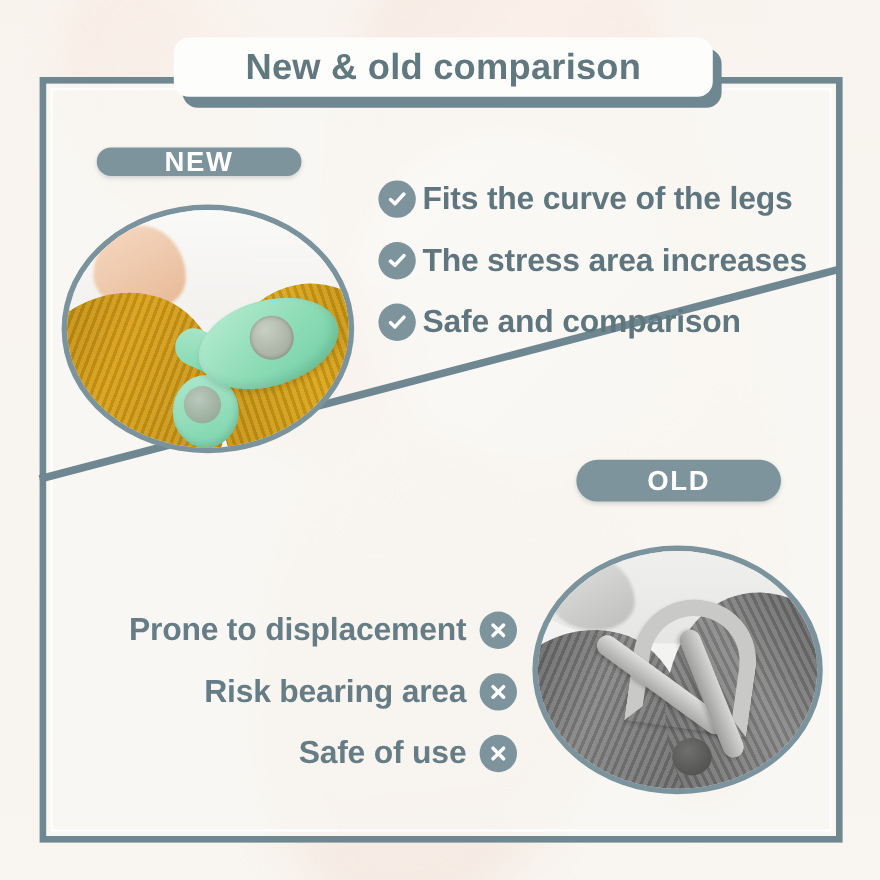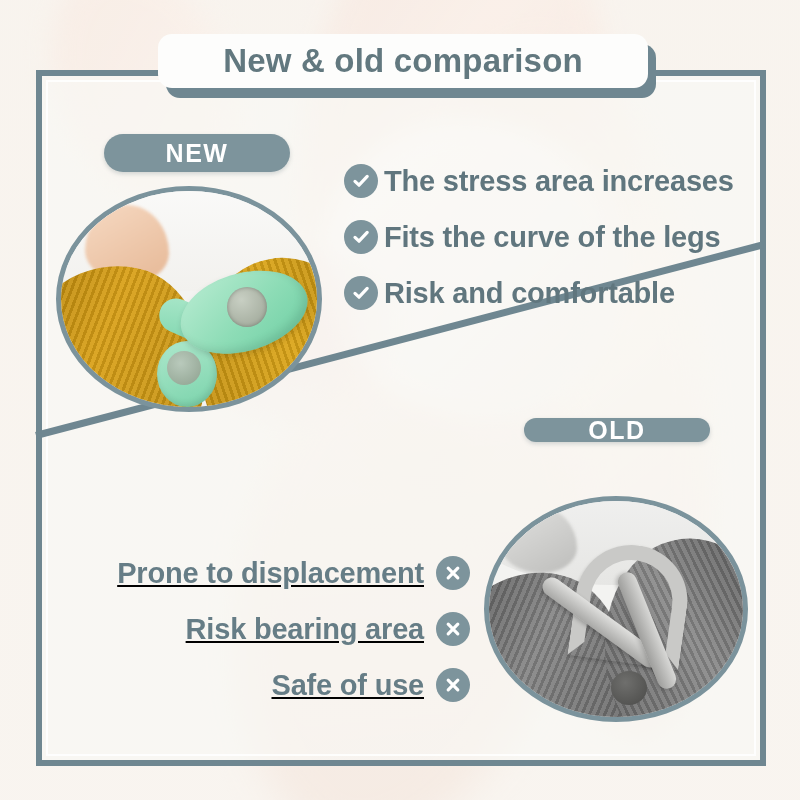--- a/index.html
+++ b/index.html
@@ -151,27 +151,27 @@
     border-radius: 20px;
     display: flex;
     align-items: center;
     justify-content: center;
     color: #ffffff;
     font-weight: bold;
     letter-spacing: 1.5px;
     box-shadow: 0 2px 4px rgba(90,110,120,.25);
   }
   .badge-new {
-    left: 104px; top: 134px;
-    width: 186px; height: 38px;
+    left: 88px; top: 134px;
+    width: 186px; height: 26px;
     font-size: 25px;
   }
   .badge-old {
     left: 524px; top: 418px;
-    width: 186px; height: 24px;
+    width: 186px; height: 38px;
     font-size: 25px;
   }
 
   
   .photo-circle {
     position: absolute;
     border-radius: 50%;
     border: 5px solid #7b939c;
     overflow: hidden;
     background: #f3f3f1;
@@ -346,21 +346,20 @@
     gap: 6px;
   }
   .list-old {
     position: absolute;
     left: 60px; top: 556px;
     width: 410px;
     display: flex;
     flex-direction: column;
     gap: 22px;
     align-items: flex-end;
-    text-decoration: underline;
   }
   .row-old {
     display: flex;
     align-items: center;
     gap: 12px;
   }
 
   .feat-text {
     font-size: 29px;
     font-weight: bold;
@@ -428,39 +427,39 @@
   </div>
 
   <div class="list-new">
 
     <div class="row-new">
       <span class="icon-circle">
         <svg width="22" height="22" viewBox="0 0 22 22" aria-hidden="true">
           <path d="M5 11.4 L9 15.2 L17.2 6.4" fill="none" stroke="#ffffff" stroke-width="3.2" stroke-linecap="round" stroke-linejoin="round"></path>
         </svg>
       </span>
-      <span class="feat-text">The stress area increases</span>
+      <span class="feat-text">Fits the curve of the legs</span>
     </div>
 
     <div class="row-new">
       <span class="icon-circle">
         <svg width="22" height="22" viewBox="0 0 22 22" aria-hidden="true">
           <path d="M5 11.4 L9 15.2 L17.2 6.4" fill="none" stroke="#ffffff" stroke-width="3.2" stroke-linecap="round" stroke-linejoin="round"></path>
         </svg>
       </span>
-      <span class="feat-text">Fits the curve of the legs</span>
+      <span class="feat-text">The stress area increases</span>
     </div>
 
     <div class="row-new">
       <span class="icon-circle">
         <svg width="22" height="22" viewBox="0 0 22 22" aria-hidden="true">
           <path d="M5 11.4 L9 15.2 L17.2 6.4" fill="none" stroke="#ffffff" stroke-width="3.2" stroke-linecap="round" stroke-linejoin="round"></path>
         </svg>
       </span>
-      <span class="feat-text">Risk and comfortable</span>
+      <span class="feat-text">Safe and comparison</span>
     </div>
 
   </div>
 
   <div class="badge badge-old">
     <span>OLD</span>
   </div>
 
   <div class="photo-circle photo-old">
     <div class="pc-inner">

